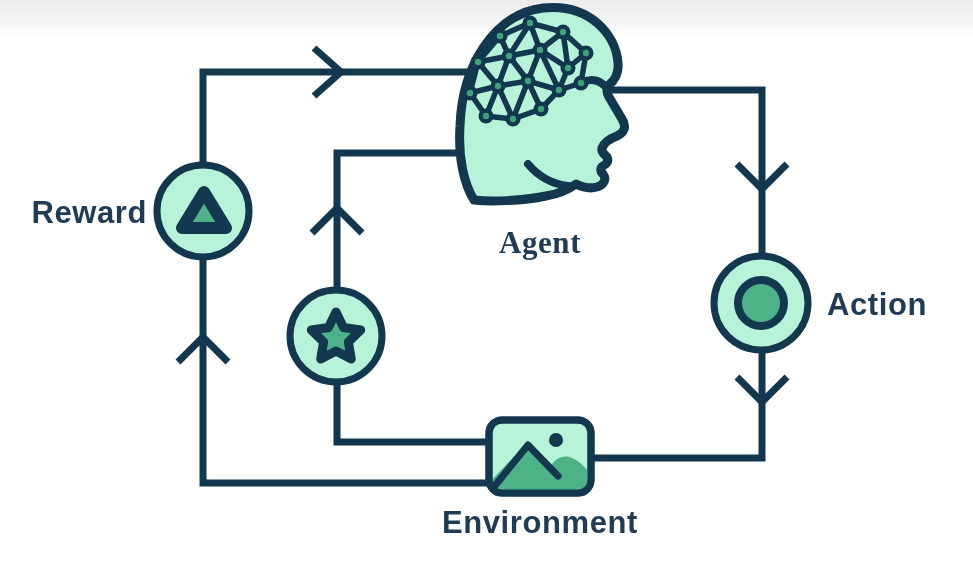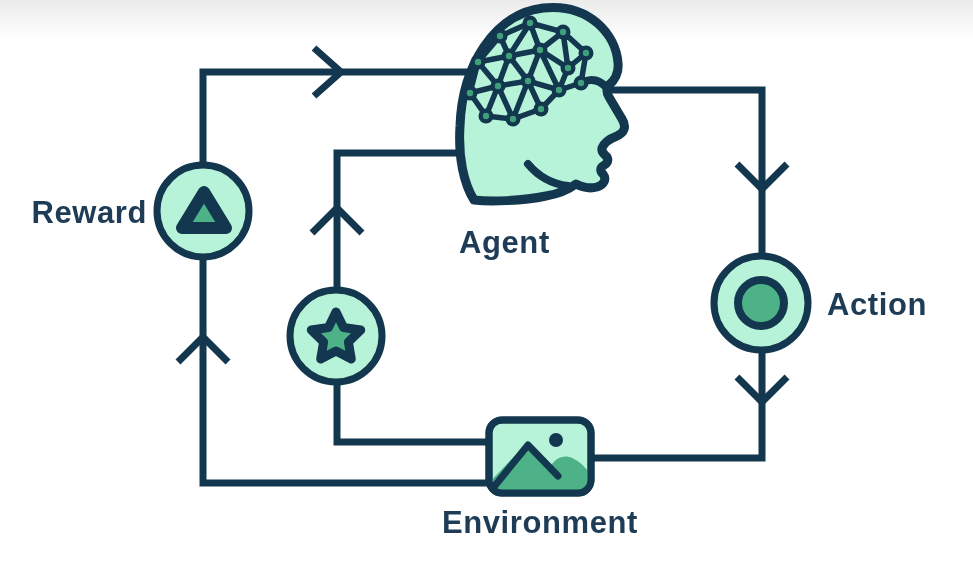--- a/index.html
+++ b/index.html
@@ -41,21 +41,21 @@
   
   .label {
     position:absolute;
     font-weight:700;
     font-size:31px;
     line-height:1;
     letter-spacing:0.6px;
     color:var(--text);
     white-space:nowrap;
   }
-  .label-agent       { left:459px; top:227px; width:162px; text-align:left; }
+  .label-agent       { left:459px; top:227px; width:162px; text-align:center;font-family:Liberation Serif, serif; }
   .label-reward      { left:0px;   top:197px; width:147px; text-align:right; }
   .label-action      { left:827px; top:289px; }
   .label-environment { left:419px; top:507px; width:242px; text-align:center; }
 </style>
 </head>
 <body>
 
 <div class="canvas">
 
   <svg class="diagram" width="973" height="565" viewBox="0 0 973 565">

